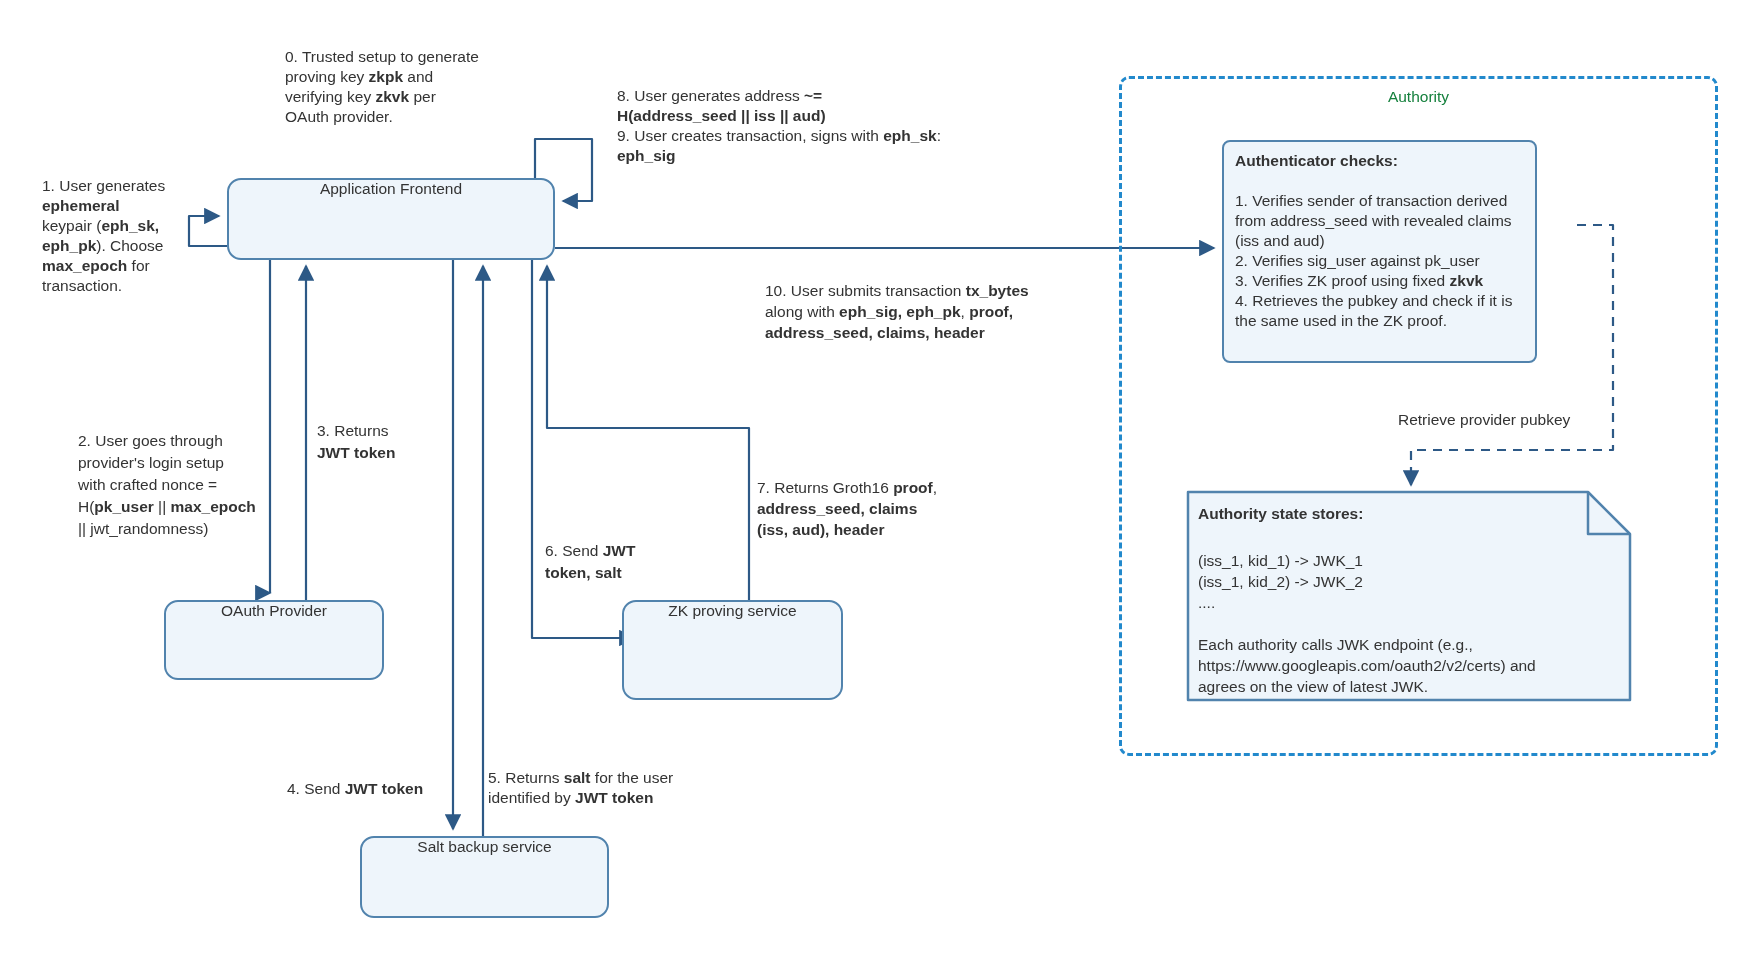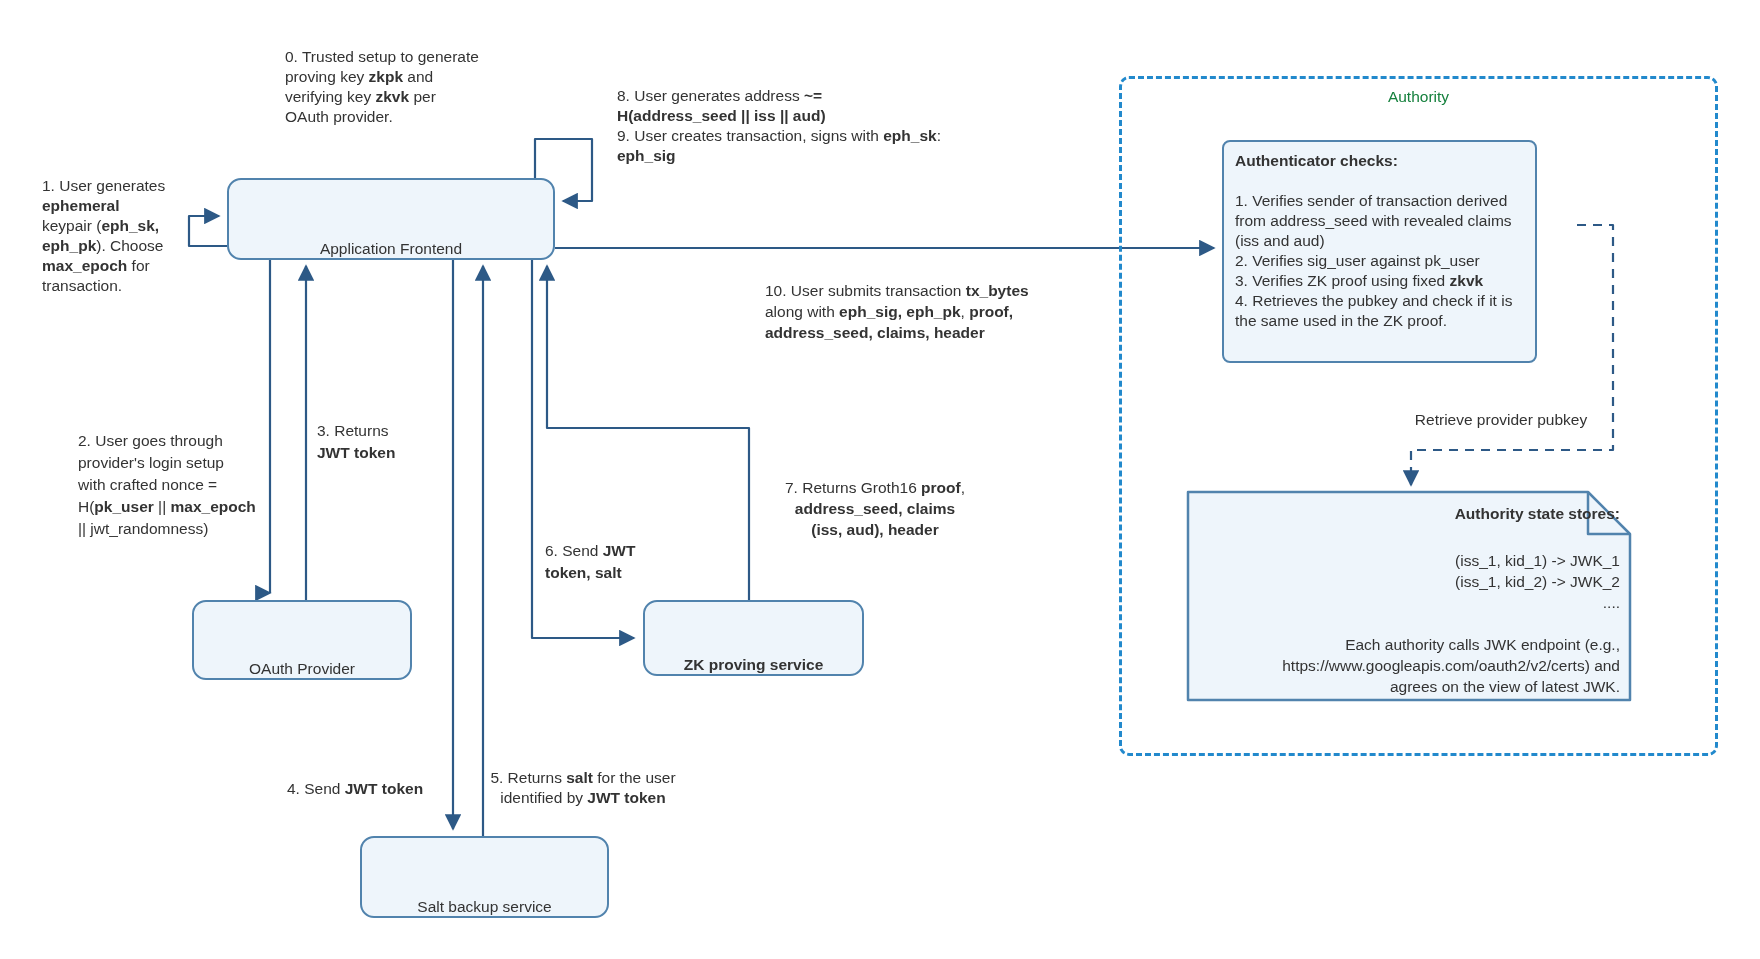--- a/index.html
+++ b/index.html
@@ -4,49 +4,49 @@
 <style>
   html,body{margin:0;padding:0;background:#ffffff;}
   #canvas{
     position:relative;width:1760px;height:959px;background:#ffffff;
     font-family:"Liberation Sans", sans-serif;color:#333333;overflow:hidden;
   }
   #wires{position:absolute;left:0;top:0;width:1760px;height:959px;}
   .node{
     position:absolute;box-sizing:border-box;
     background:#eef5fb;border:2.5px solid #5183ad;border-radius:14px;
-    display:flex;align-items:flex-end;justify-content:center;
+    display:flex;align-items:flex-start;justify-content:center;
     font-size:15.5px;color:#333333;text-align:center;
   }
   .label{position:absolute;font-size:15.5px;color:#333333;}
   .label div{white-space:nowrap;line-height:20px;}
   .lh21 div{line-height:21px;}
   .lh22 div{line-height:22px;}
-  .ctr{text-align:center;}
+  .ctr{text-align:left;}
   b{font-weight:bold;}
   #authority-frame{
     position:absolute;box-sizing:border-box;left:1119px;top:76px;width:599px;height:680px;
     border:3px dashed #2289cc;border-radius:10px;background:transparent;
   }
   #authority-title{
     position:absolute;left:1119px;top:88px;width:599px;text-align:center;
     font-size:15.5px;color:#15803d;
   }
   #authenticator{
     position:absolute;box-sizing:border-box;left:1222px;top:140px;width:315px;height:223px;
     background:#eef5fb;border:2.5px solid #5183ad;border-radius:8px;
     padding:9px 11px;font-size:15.5px;
   }
   #authenticator .body{margin-top:20px;}
   #authenticator div{white-space:nowrap;line-height:20px;}
   #note-text{
     position:absolute;box-sizing:border-box;left:1188px;top:492px;width:442px;height:208px;
     padding:11px 10px;font-size:15.5px;
   }
-  #note-text div{white-space:nowrap;line-height:21px;text-align:right;}
+  #note-text div{white-space:nowrap;line-height:21px;}
   #note-text .body{margin-top:26px;}
 </style>
 </head>
 <body>
 
 <div id="canvas">
 
   <svg id="wires" viewBox="0 0 1760 959">
     <defs>
       <marker id="arr" viewBox="0 0 10 10" refX="9" refY="5" markerWidth="7.5" markerHeight="7.5" orient="auto-start-reverse">
@@ -70,24 +70,24 @@
       <path d="M 1588 492 L 1588 534 L 1630 534" fill="none" stroke="#5183ad" stroke-width="2.5" stroke-linejoin="round"></path>
     </g>
   </svg>
 
   <div id="authority-frame"></div>
   <div id="authority-title">Authority</div>
 
   <div class="node" style="left:227px;top:178px;width:328px;height:82px;">
     <span>Application Frontend</span>
   </div>
-  <div class="node" style="left:192px;top:600px;width:220px;height:80px;">
+  <div class="node" style="left:164px;top:600px;width:220px;height:80px;">
     <span>OAuth Provider</span>
   </div>
-  <div class="node" style="left:643px;top:600px;width:221px;height:76px;font-weight:bold;">
+  <div class="node" style="left:622px;top:600px;width:221px;height:100px;">
     <span>ZK proving service</span>
   </div>
   <div class="node" style="left:360px;top:836px;width:249px;height:82px;">
     <span>Salt backup service</span>
   </div>
 
   <div id="authenticator">
     <div><b>Authenticator checks:</b></div>
     <div class="body">
         <div><span>1. Verifies sender of transaction derived</span></div>

